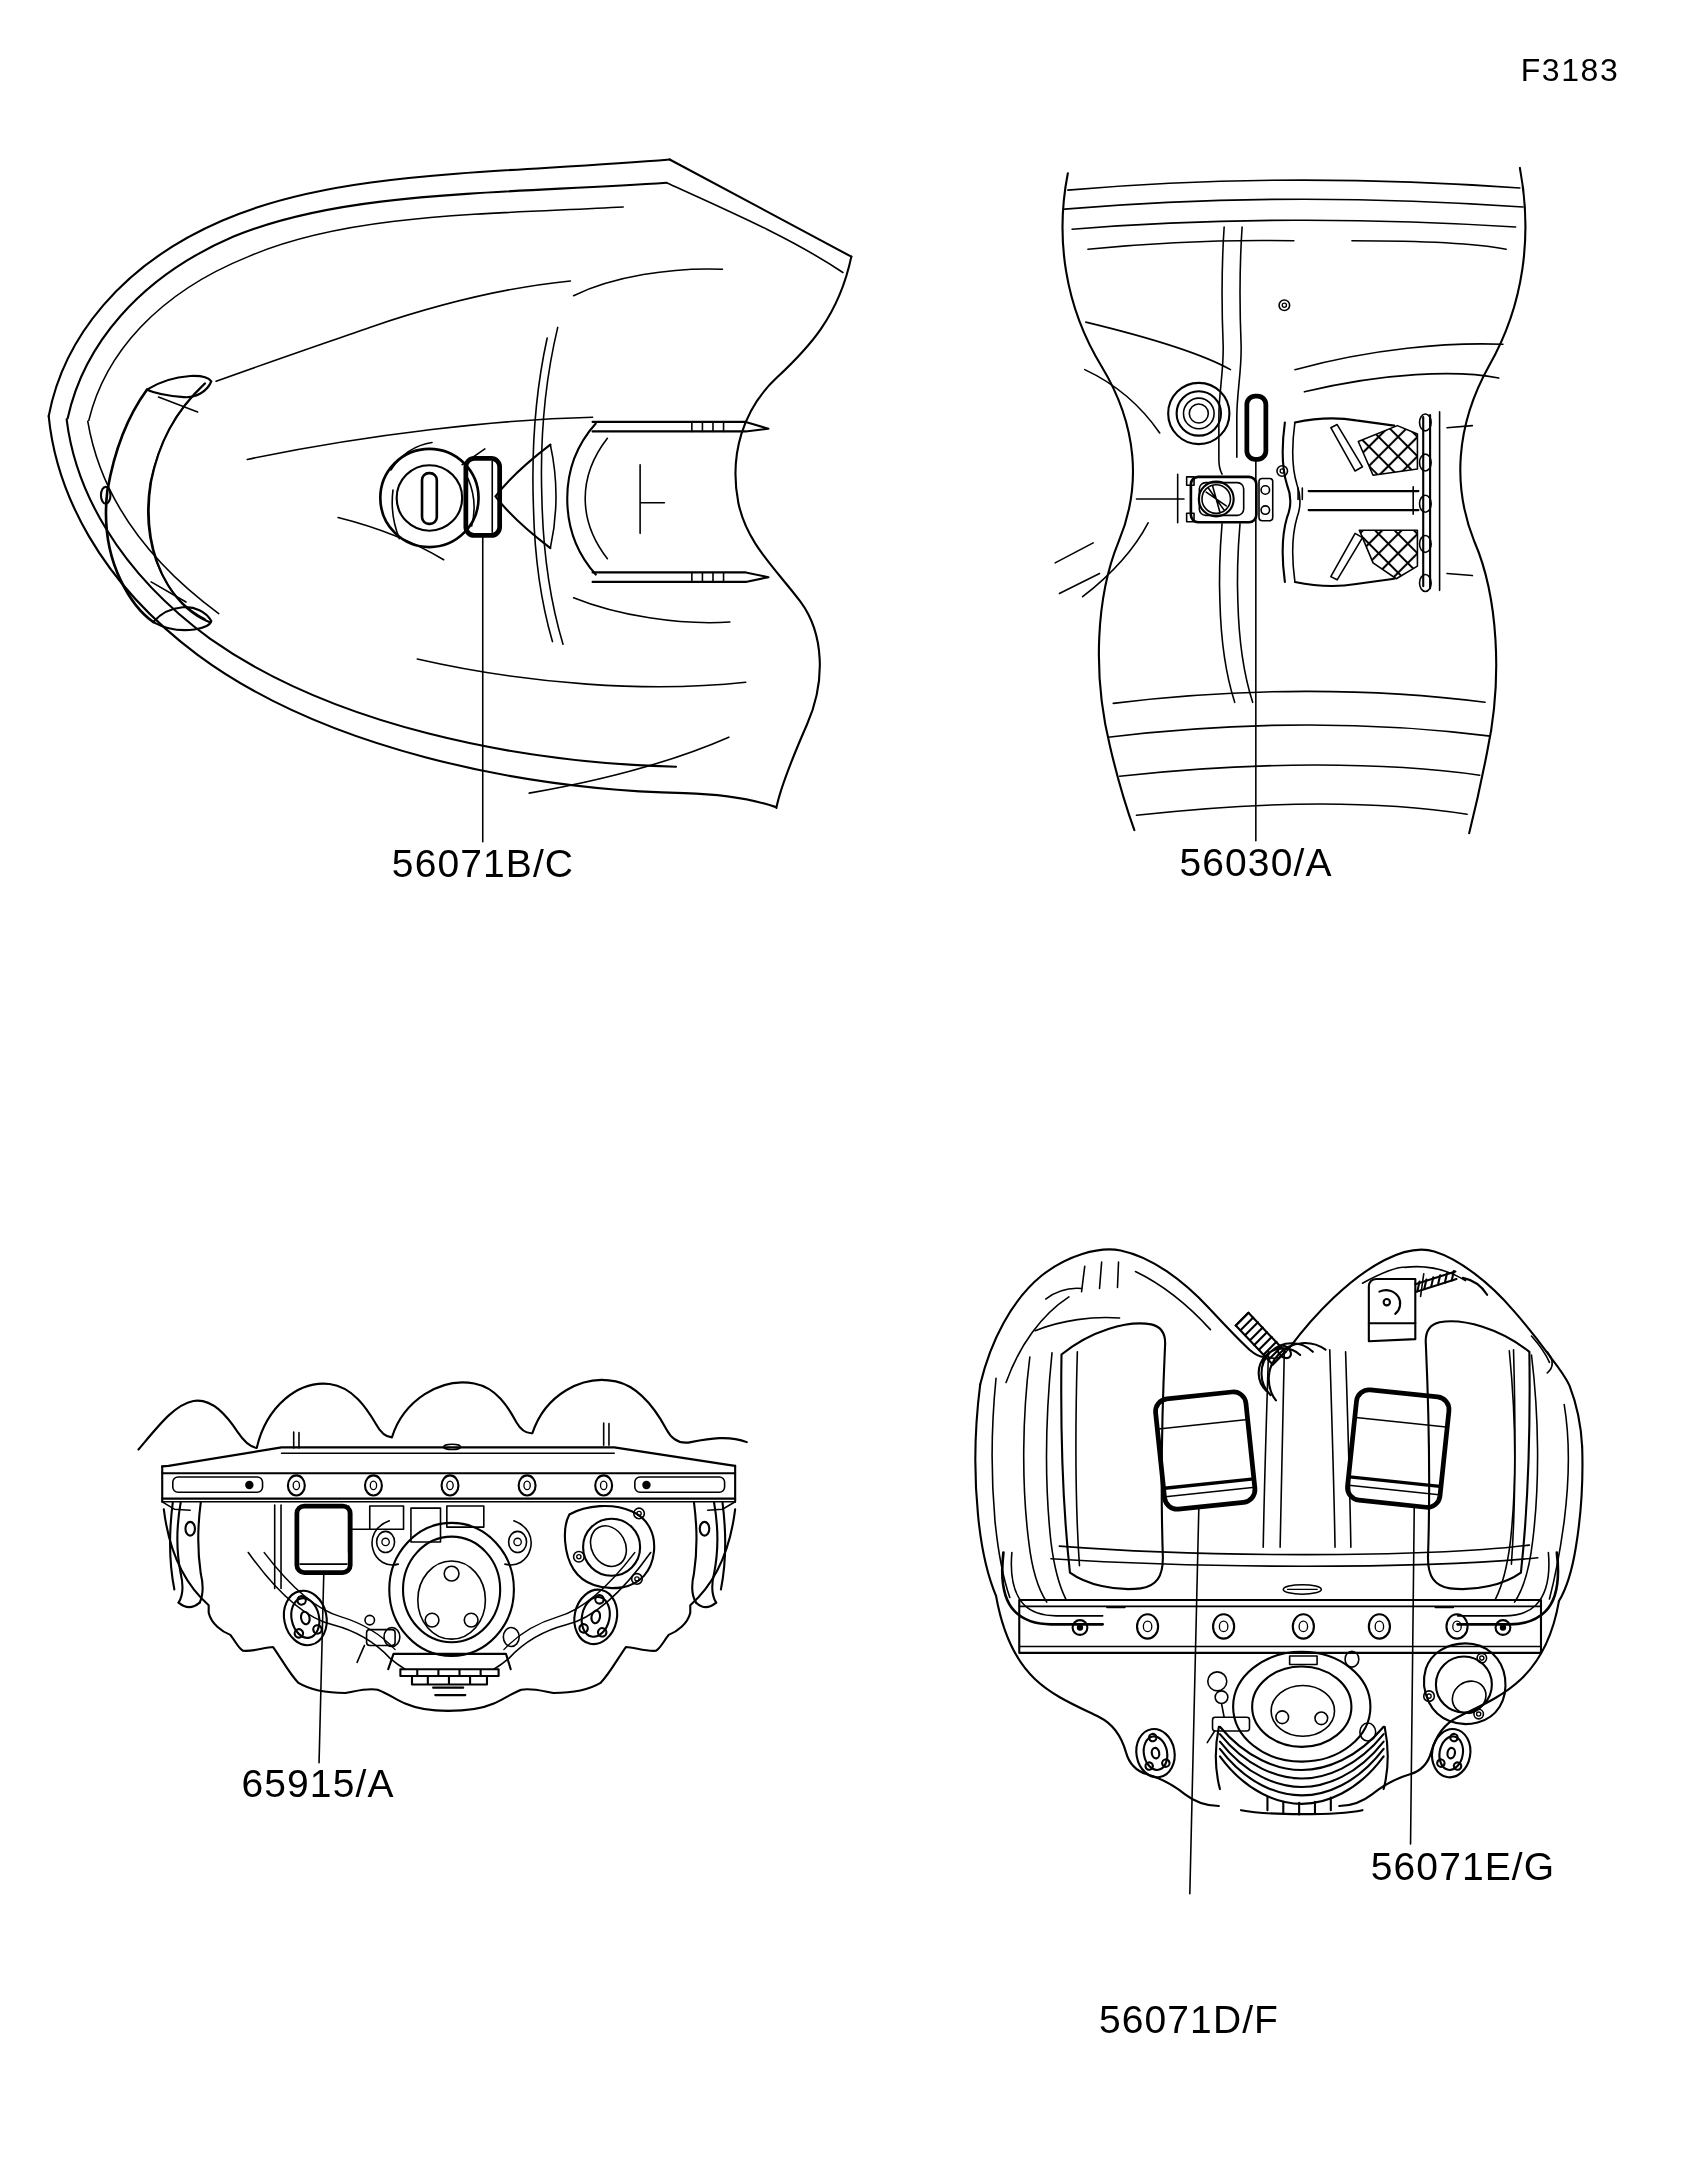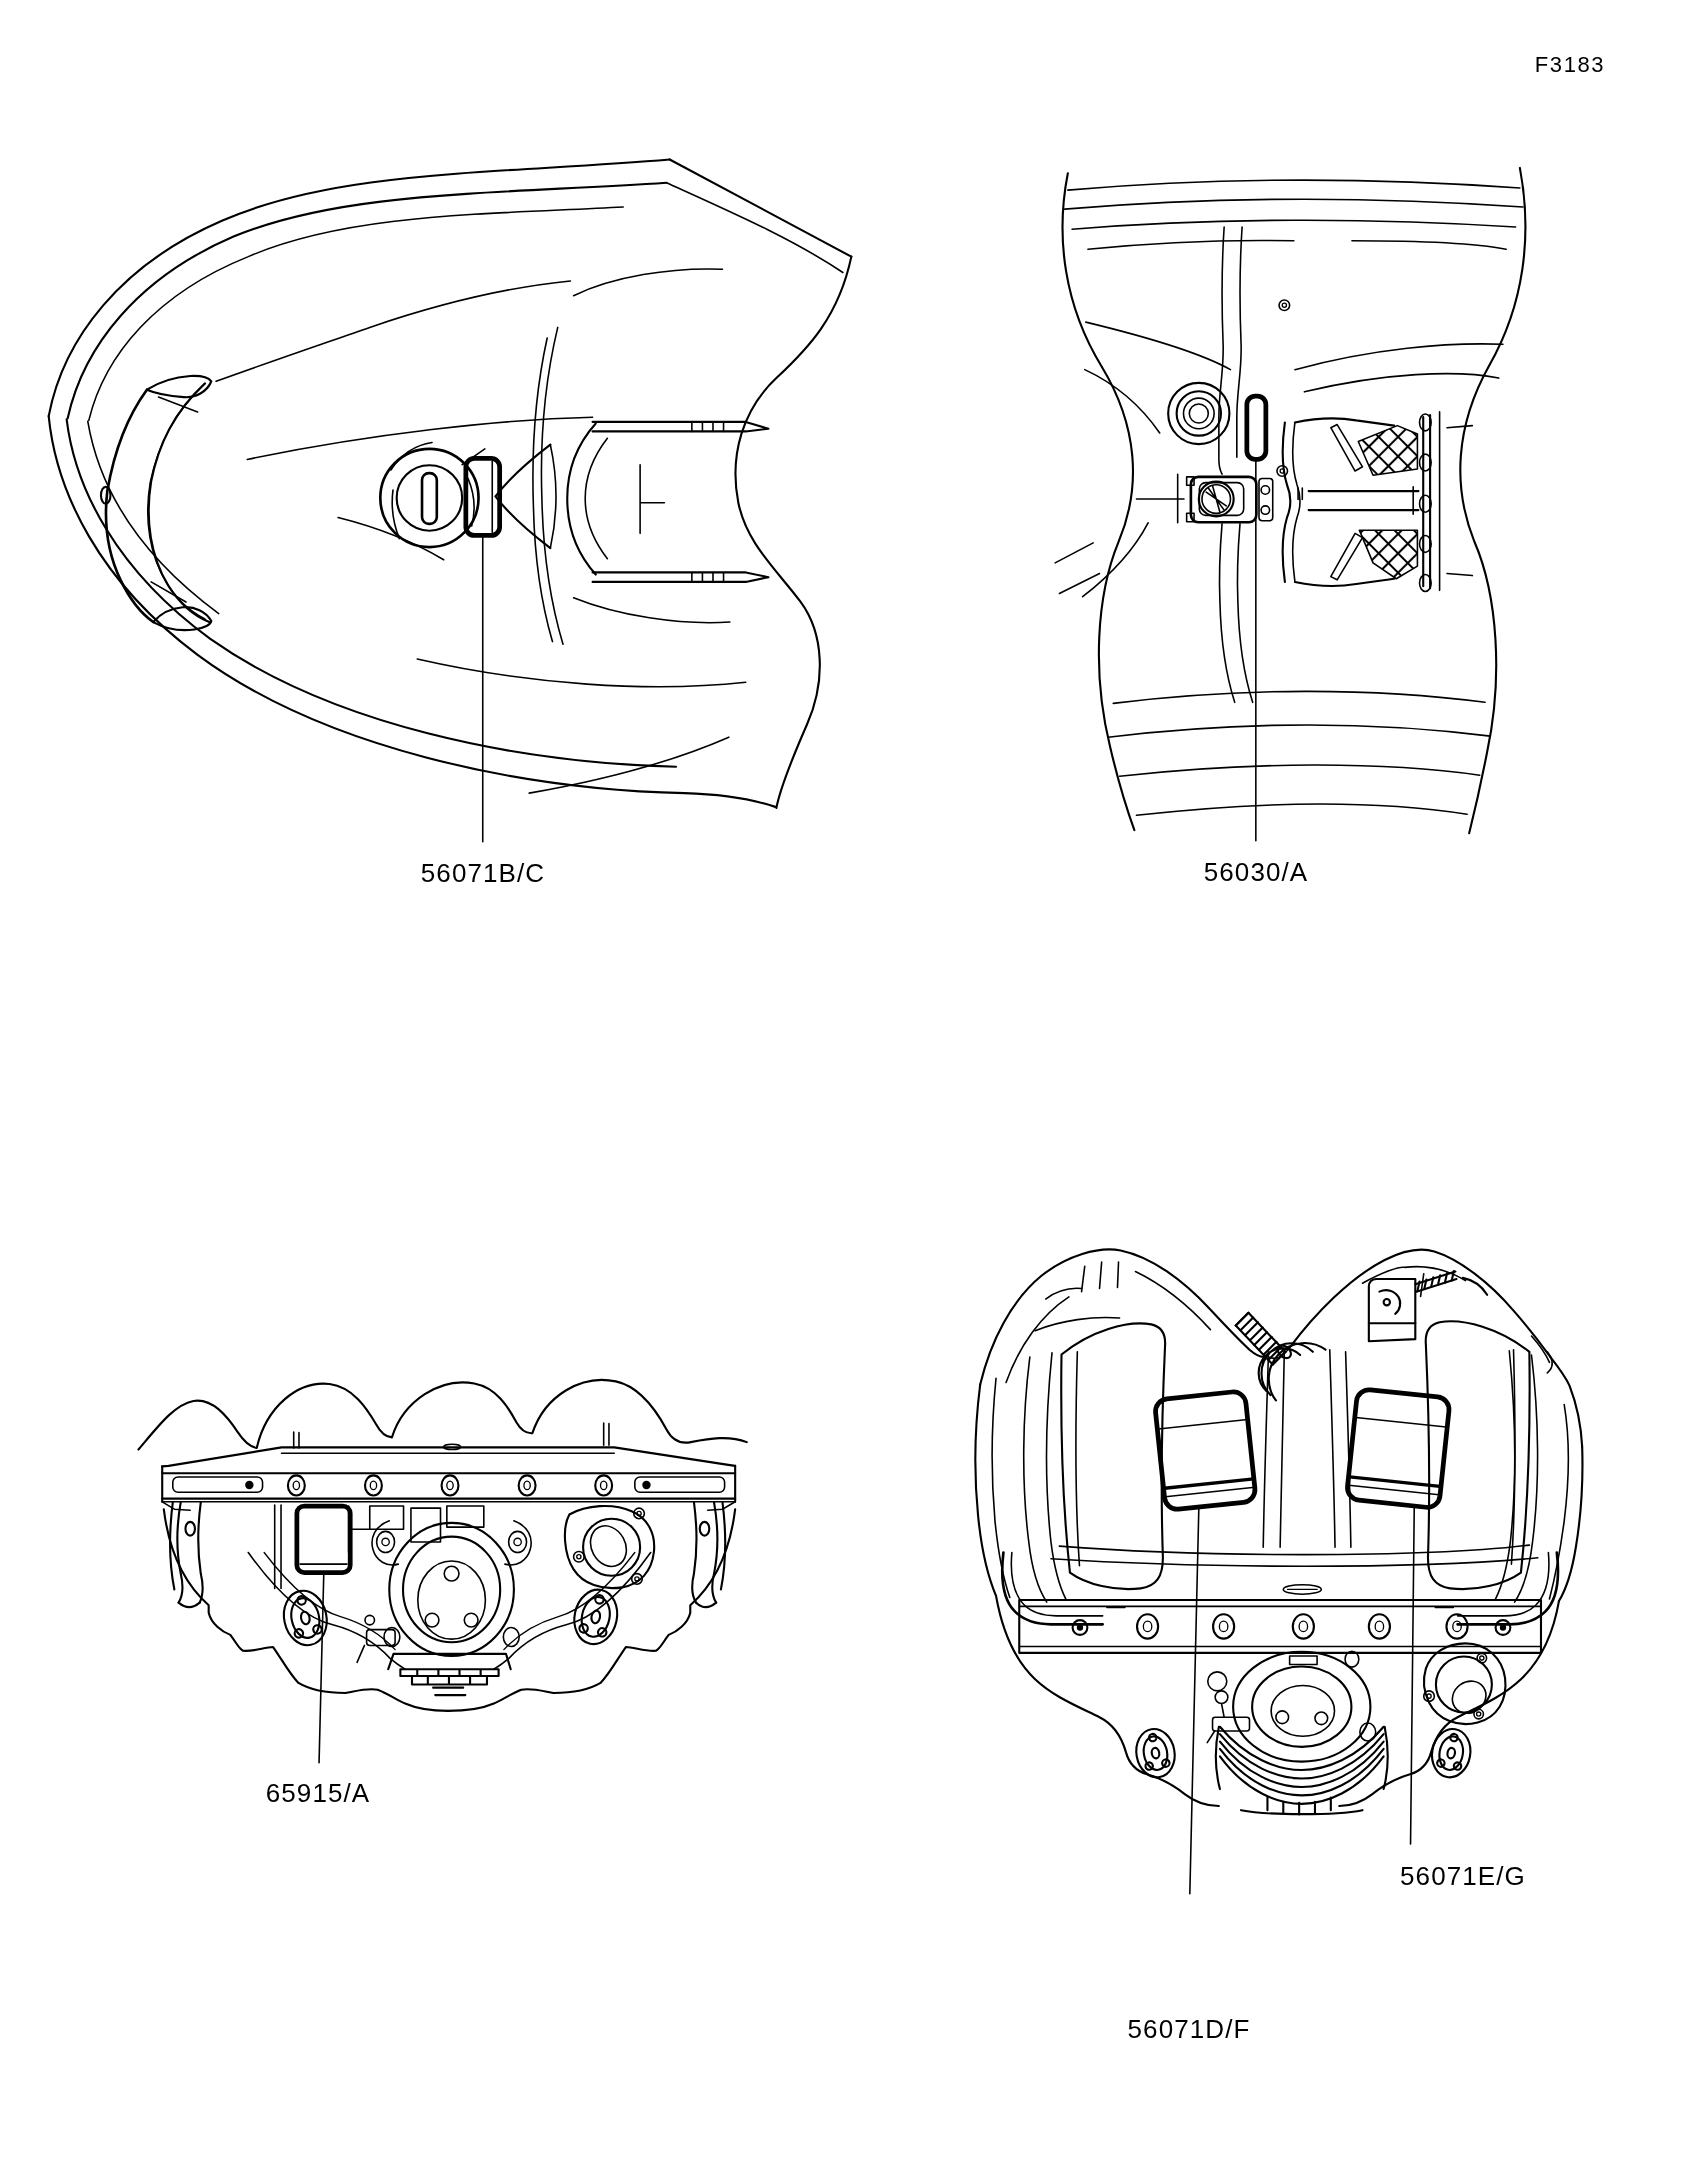--- a/index.html
+++ b/index.html
@@ -4,23 +4,23 @@
 <style>
   html,body{margin:0;padding:0;background:#fff;}
   .page{position:relative;width:1690px;height:2183px;background:#ffffff;overflow:hidden;
         font-family:"Liberation Sans", sans-serif;color:#000;}
   .art{position:absolute;left:0;top:0;width:1690px;height:2183px;}
   .ln *{fill:none;stroke:#000;stroke-width:4;stroke-linecap:round;stroke-linejoin:round;}
   .ln .w2{stroke-width:2.5;} .ln .w3{stroke-width:3;} .ln .w5{stroke-width:5;}
   .ln .w6{stroke-width:6.5;} .ln .w8{stroke-width:9;}
   .ln .fillb{fill:#000;stroke:none;}
   .ln .mesh{fill:url(#xh);stroke:#000;stroke-width:3;}
-  .caption{position:absolute;transform:translateX(-50%);font-size:26px;line-height:1;
-           letter-spacing:1.1px;white-space:nowrap;margin-top:16px;}
-  .doc-code{position:absolute;transform:translateX(-50%);font-size:22px;line-height:1;
+  .caption{position:absolute;transform:translateX(-50%);font-size:39px;line-height:1;
+           letter-spacing:1.1px;white-space:nowrap;}
+  .doc-code{position:absolute;transform:translateX(-50%);font-size:32px;line-height:1;
             letter-spacing:1.6px;white-space:nowrap;}
 </style>
 </head>
 <body>
 
 <div class="page">
 
   <svg class="art ln" viewBox="0 0 3200 4134" xmlns="http://www.w3.org/2000/svg">
     <defs>
       <pattern id="xh" width="26" height="26" patternUnits="userSpaceOnUse" patternTransform="rotate(45)">

